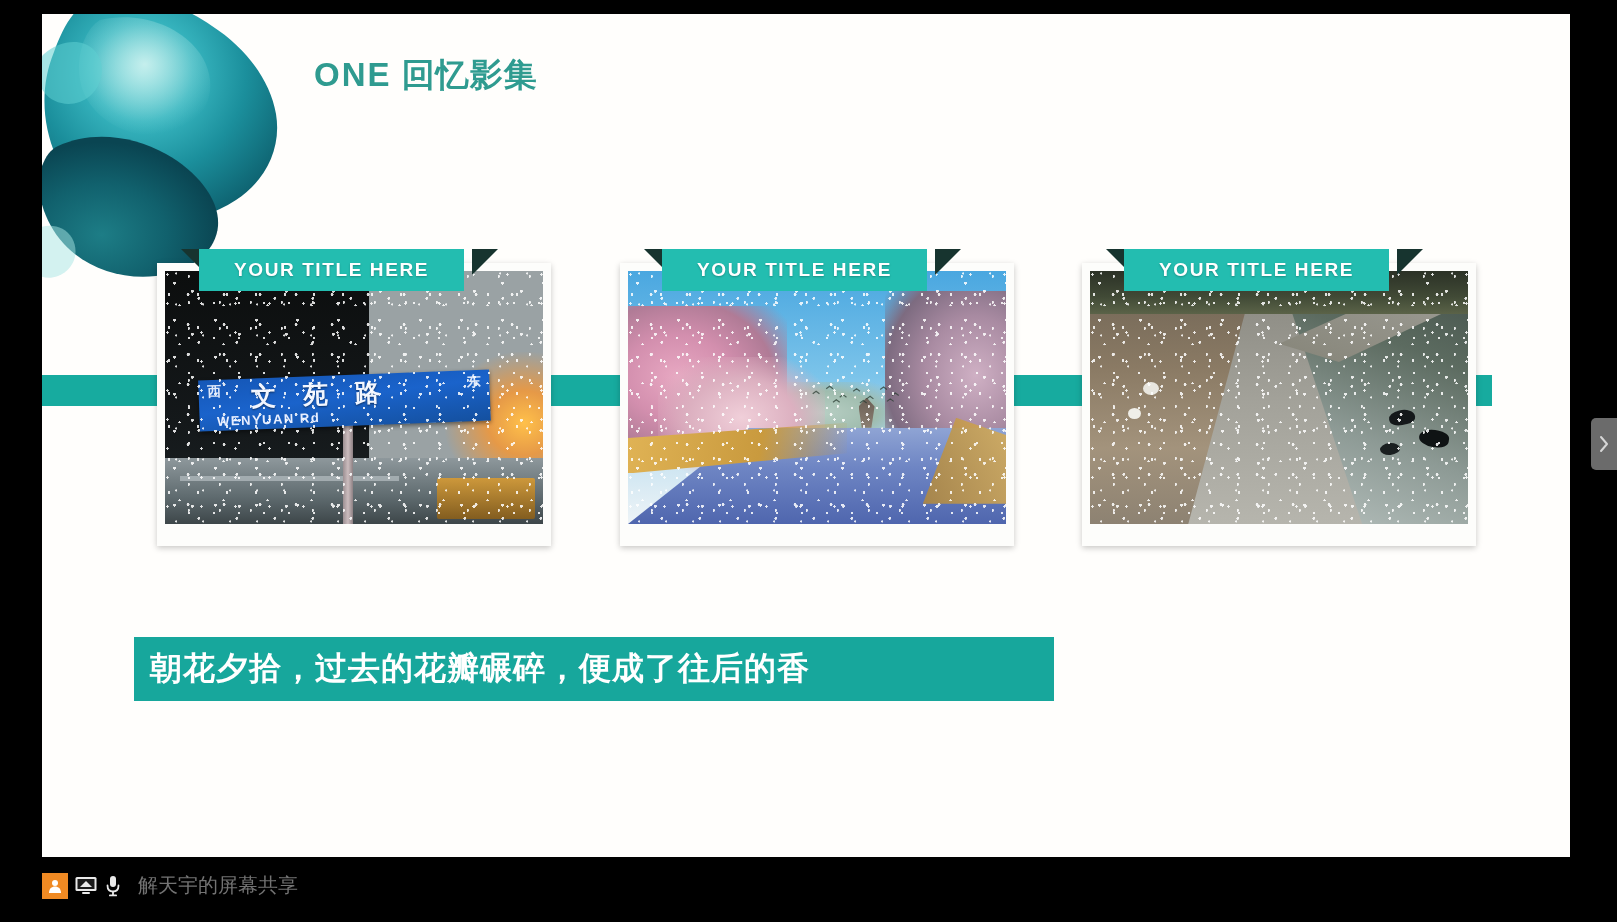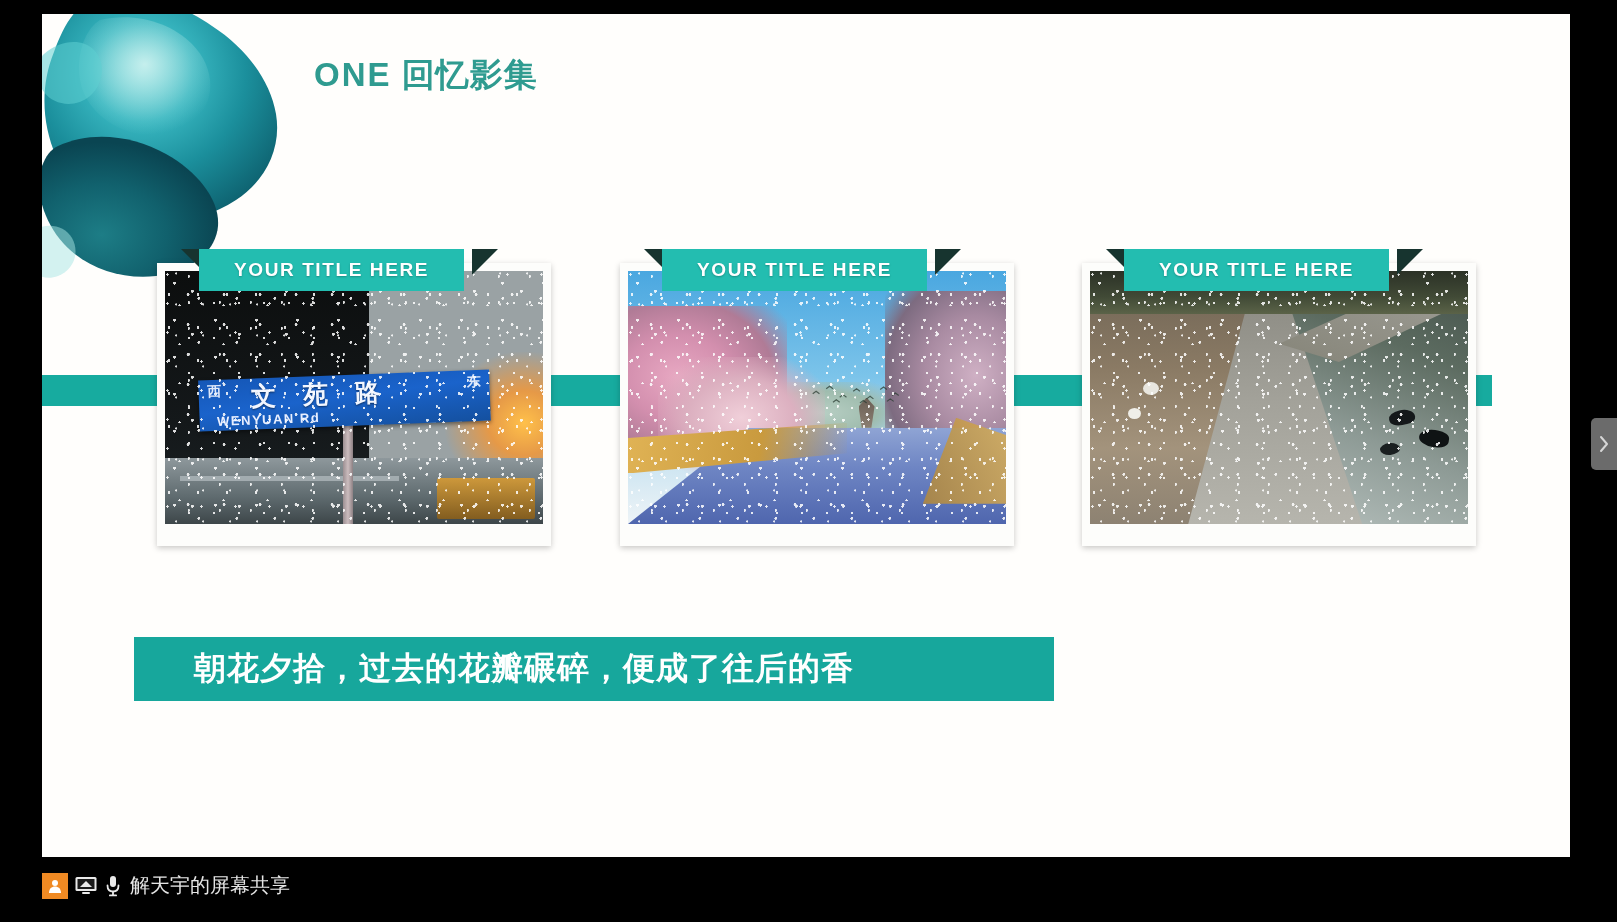--- a/index.html
+++ b/index.html
@@ -214,21 +214,20 @@
   .ribbon-fold.r { left: 315px; clip-path: polygon(0 0, 100% 0, 0 100%); }
 
   
   .caption {
     position: absolute;
     left: 92px; top: 623px;
     width: 920px; height: 64px;
     background: #17a79c;
     display: flex;
     align-items: center;
-    padding-left: 44px;
   }
   .caption .txt {
     font-size: 32px;
     font-weight: bold;
     color: #ffffff;
     letter-spacing: 1px;
     margin-left: 16px;
     white-space: nowrap;
   }
 
@@ -259,23 +258,23 @@
     background: #f08a23;
     display: flex; align-items: center; justify-content: center;
     flex: 0 0 auto;
   }
   .tb-icon {
     margin-left: 6px;
     display: flex; align-items: center;
     flex: 0 0 auto;
   }
   .tb-text {
-    margin-left: 8px;
+    margin-left: 16px;
     font-size: 20px;
-    color: #e5e5e5;
+    color: #737373;
     white-space: nowrap;
   }
 </style>
 </head>
 <body>
 
 <div id="screen">
 
   <div id="slide">
 

